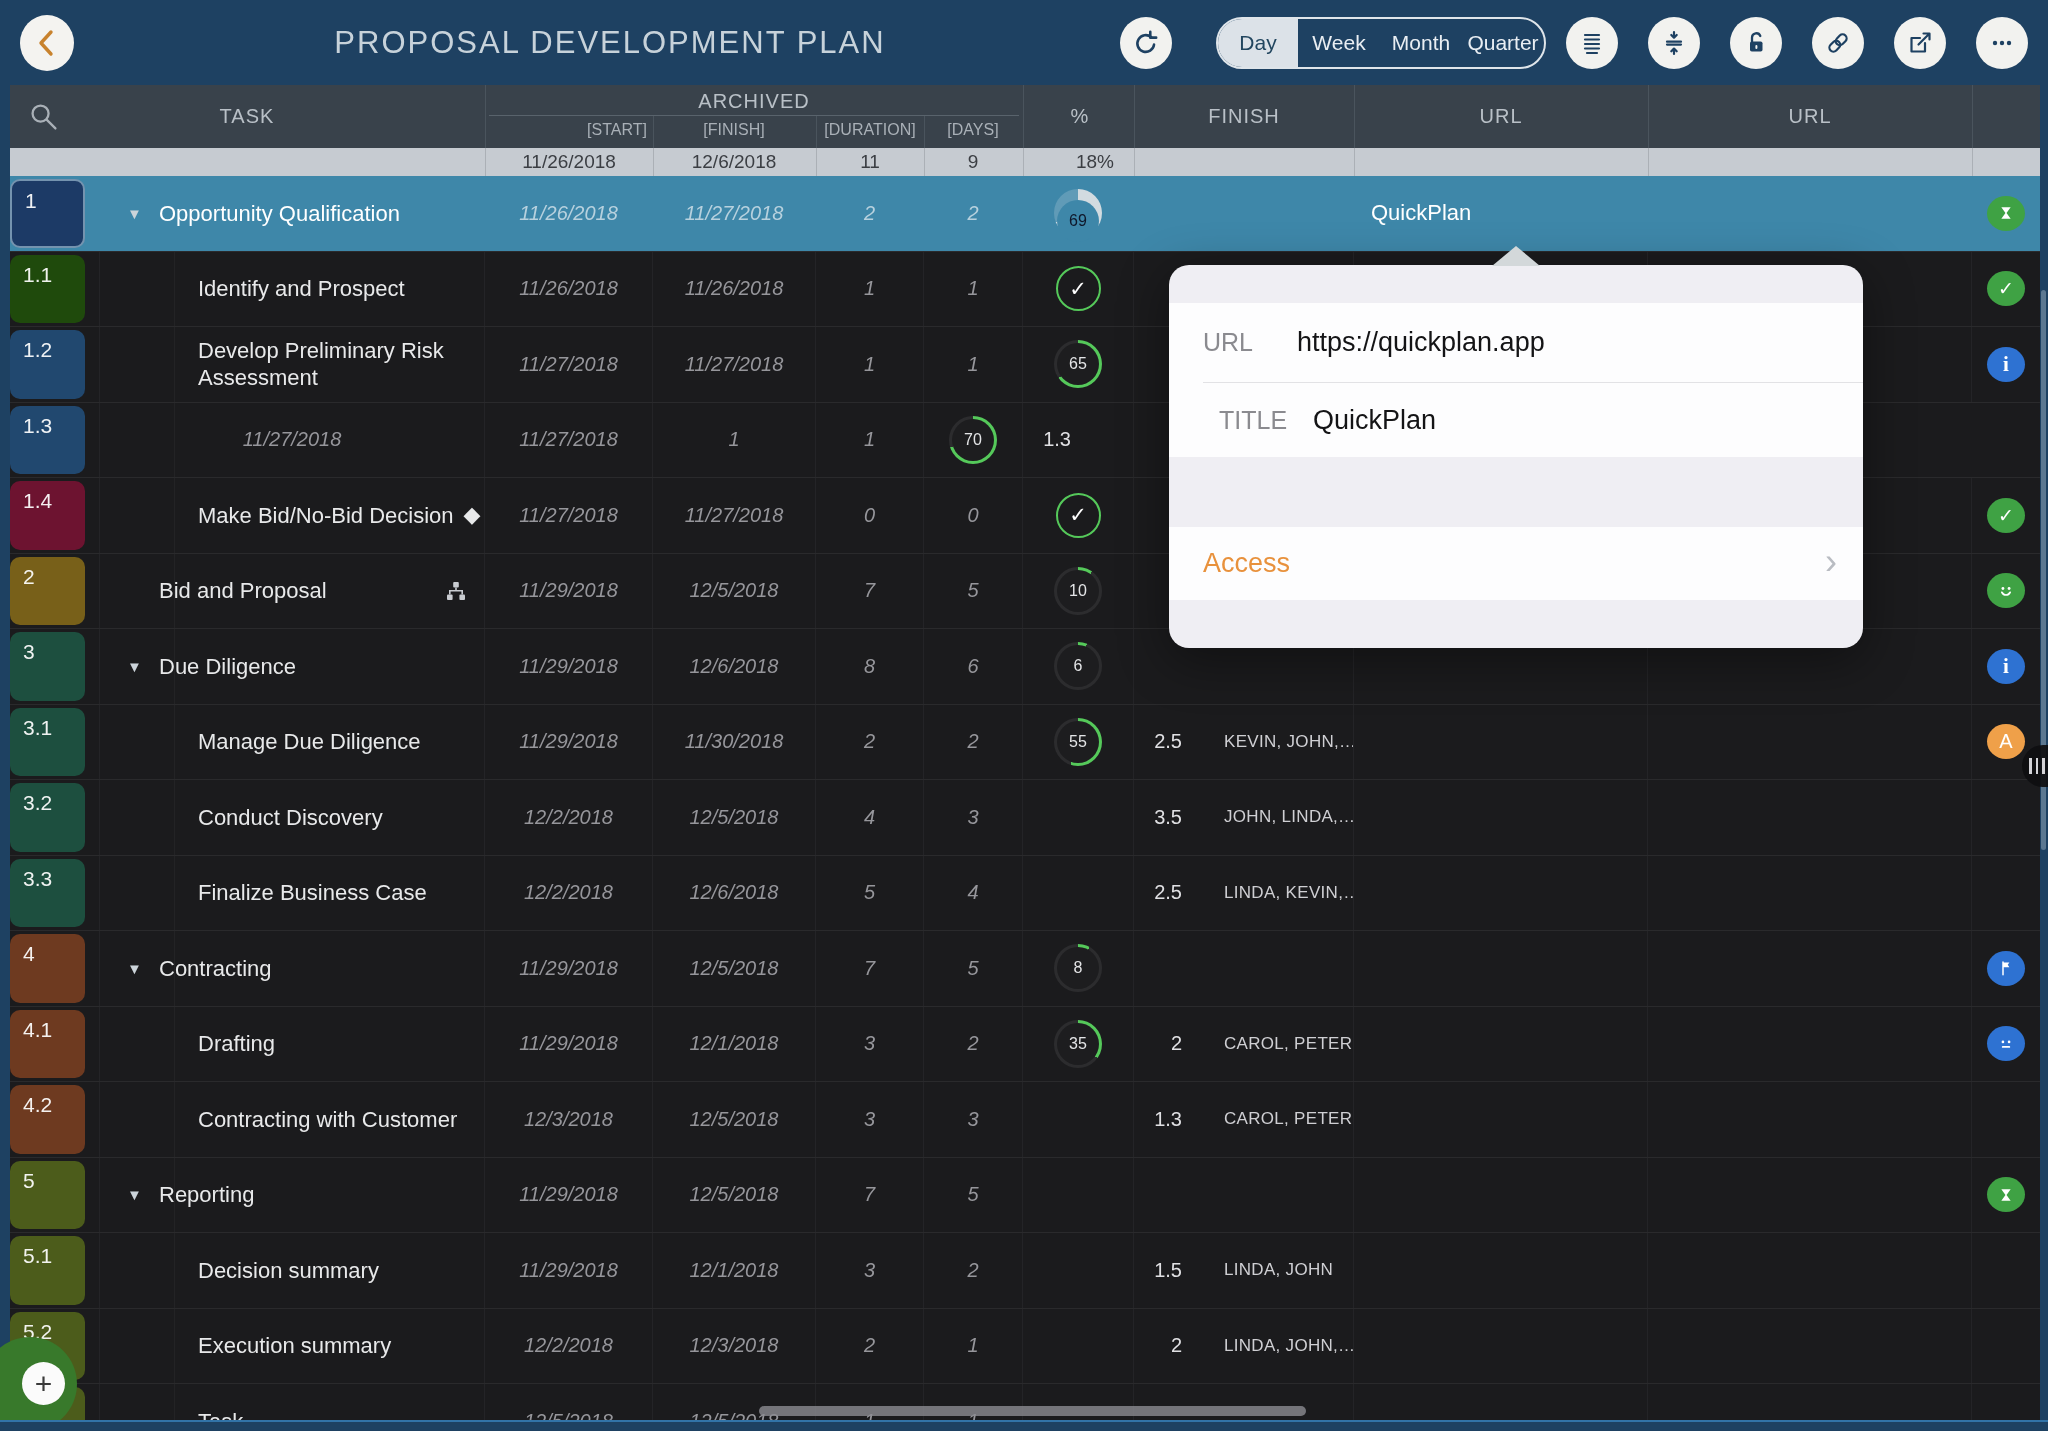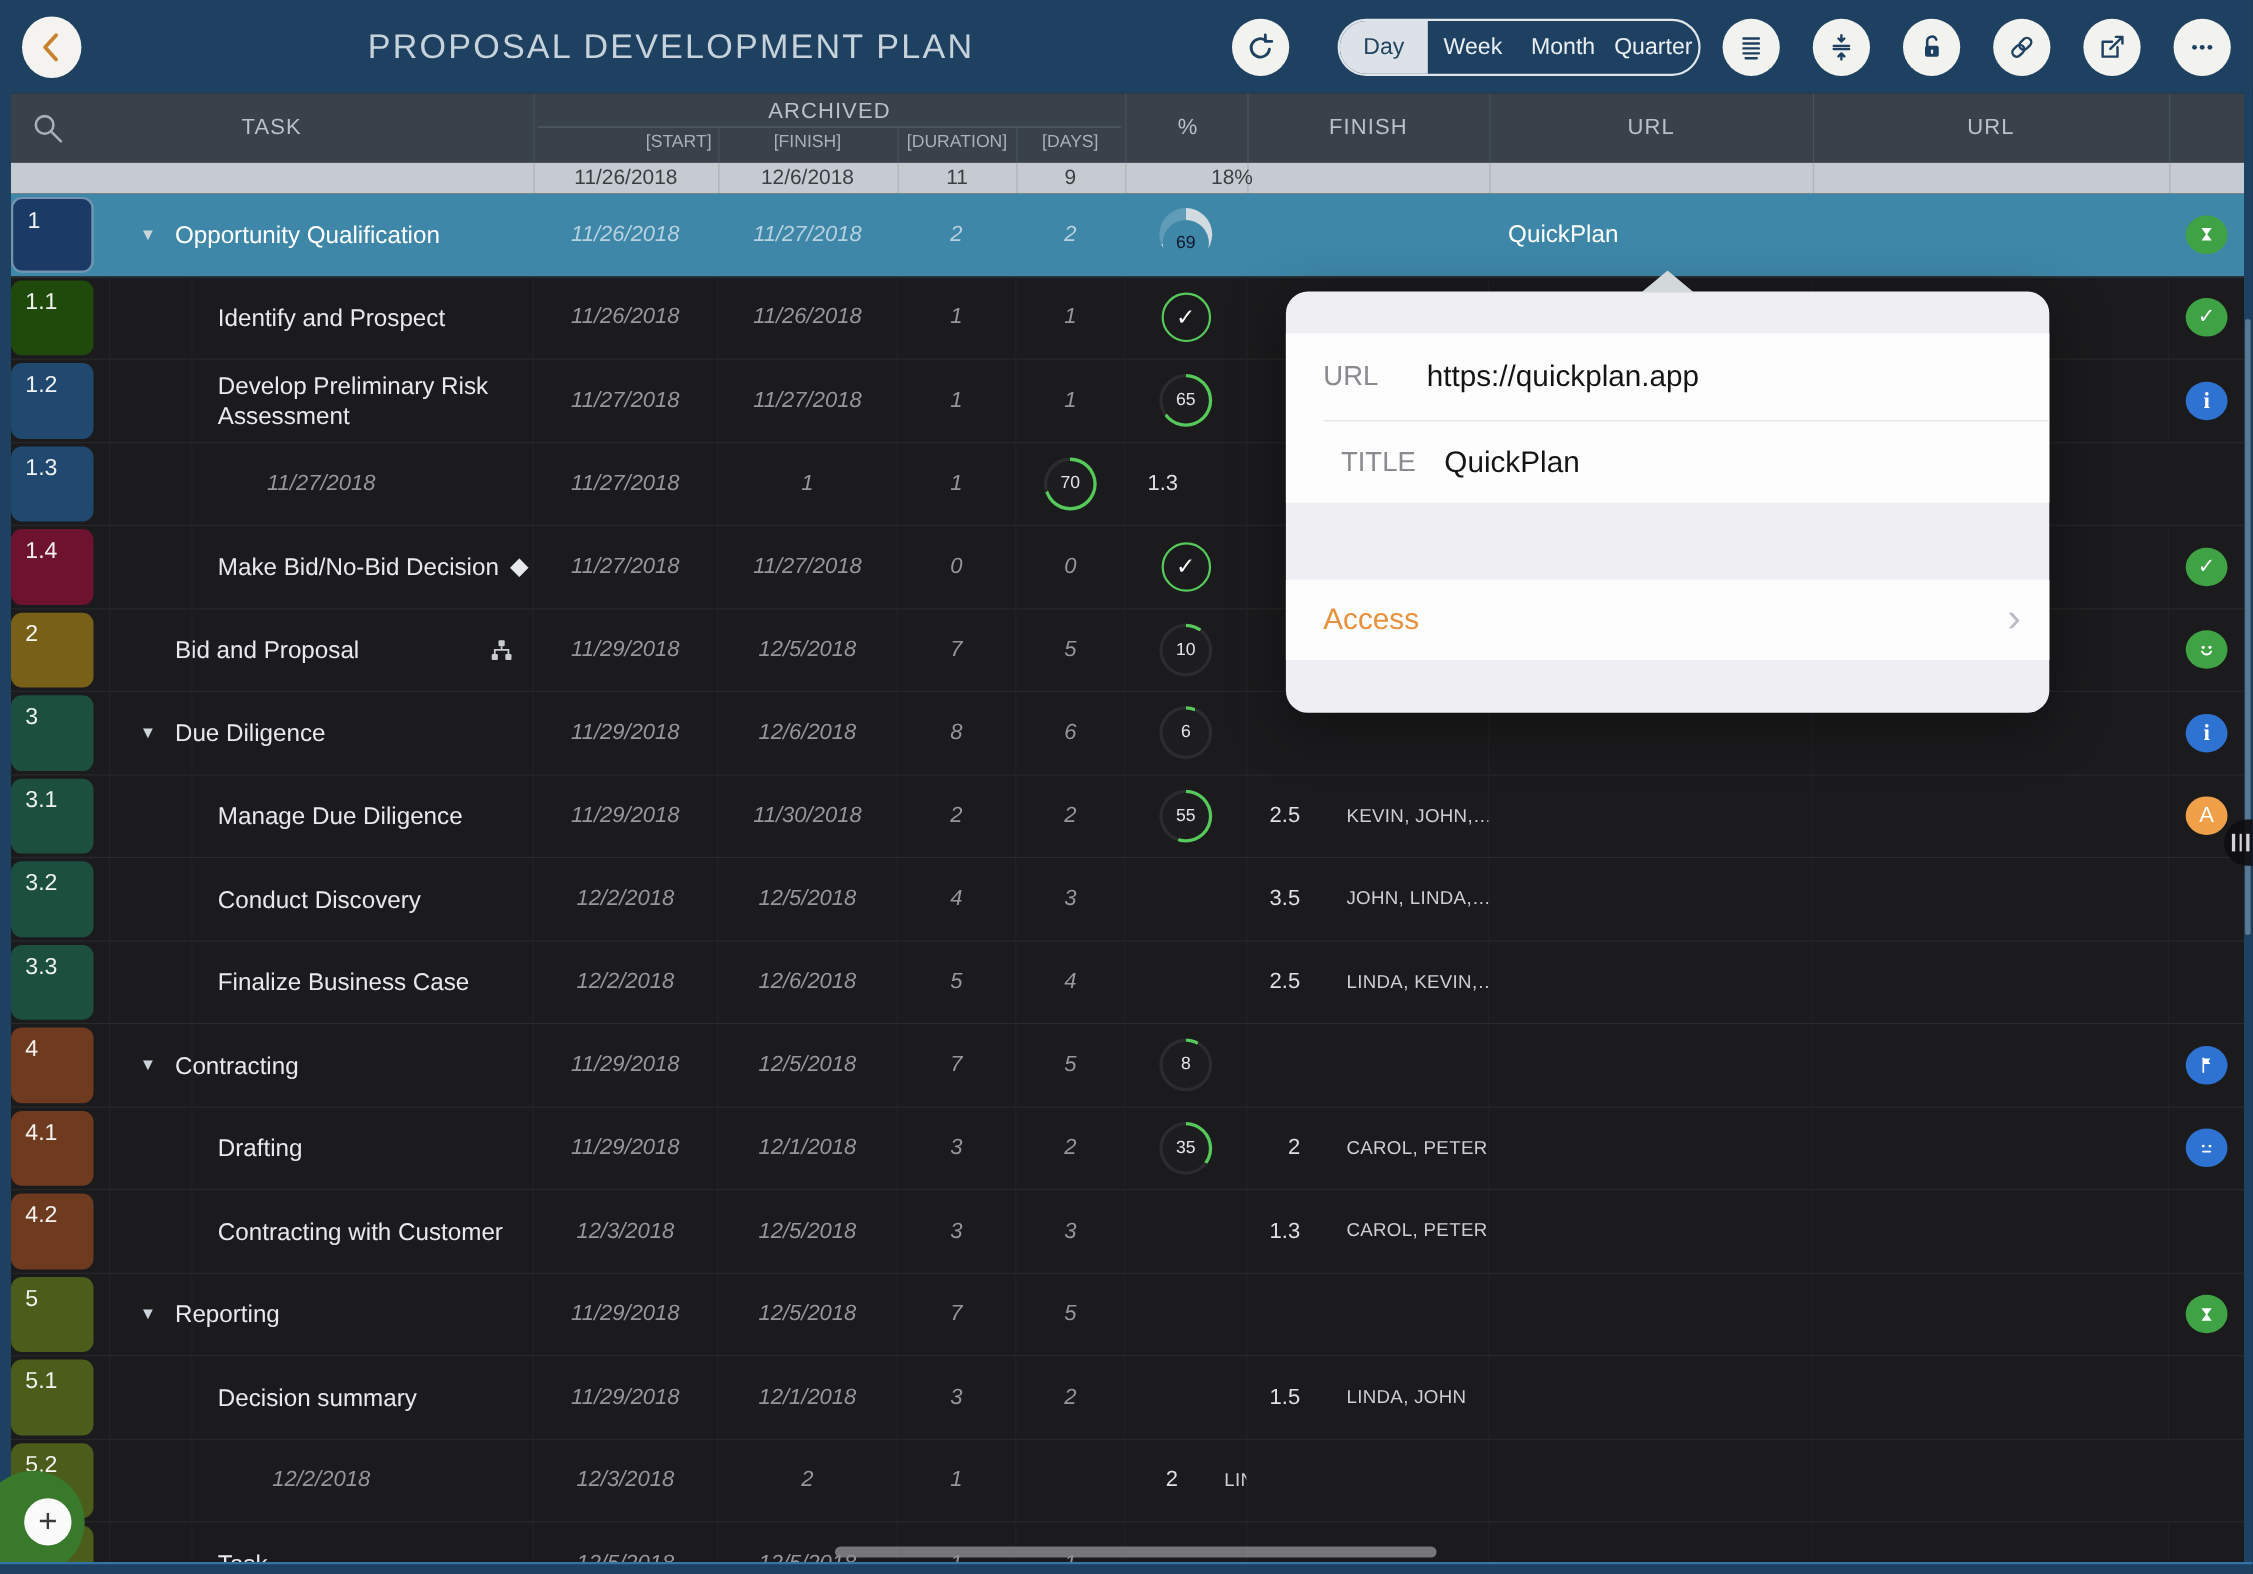--- a/index.html
+++ b/index.html
@@ -207,21 +207,21 @@
       <div class="hsep" style="left:1344px;top:0;height:63px;"></div>
       <div class="hsep" style="left:1638px;top:0;height:63px;"></div>
       <div class="hsep" style="left:1962px;top:0;height:63px;"></div>
     </div>
 
     <div class="srow">
       <div class="sval" style="left:559px;">11/26/2018</div>
       <div class="sval" style="left:724px;">12/6/2018</div>
       <div class="sval" style="left:860px;">11</div>
       <div class="sval" style="left:963px;">9</div>
-      <div class="sval" style="left:1110px;">18%</div>
+      <div class="sval" style="left:1085px;">18%</div>
       <div class="ssep" style="left:475px;"></div>
         <div class="ssep" style="left:643px;"></div>
       <div class="ssep" style="left:806px;"></div>
         <div class="ssep" style="left:914px;"></div>
       <div class="ssep" style="left:1013px;"></div>
         <div class="ssep" style="left:1124px;"></div>
       <div class="ssep" style="left:1344px;"></div>
         <div class="ssep" style="left:1638px;"></div>
       <div class="ssep" style="left:1962px;"></div>
     </div>
@@ -665,20 +665,23 @@
           </div>
           <div class="cell c-url"></div>
           <div class="cell c-url"></div>
           <div class="cell c-badge"></div>
         </div>
         <div class="row">
           <div class="cell c-chip">
             <div class="chip" style="background:#4c5c1b">
               <span>5.2</span>
             </div>
+          </div>
+          <div class="cell c-task">
+            <span class="tname lvl2">Execution summary</span>
           </div>
           <div class="cell c-date">12/2/2018</div>
           <div class="cell c-date">12/3/2018</div>
           <div class="cell c-num">2</div>
           <div class="cell c-num">1</div>
           <div class="cell c-pct"></div>
           <div class="cell c-member">
             <span class="mnum">2</span>
             <span class="mnames">LINDA, JOHN,…</span>
           </div>

